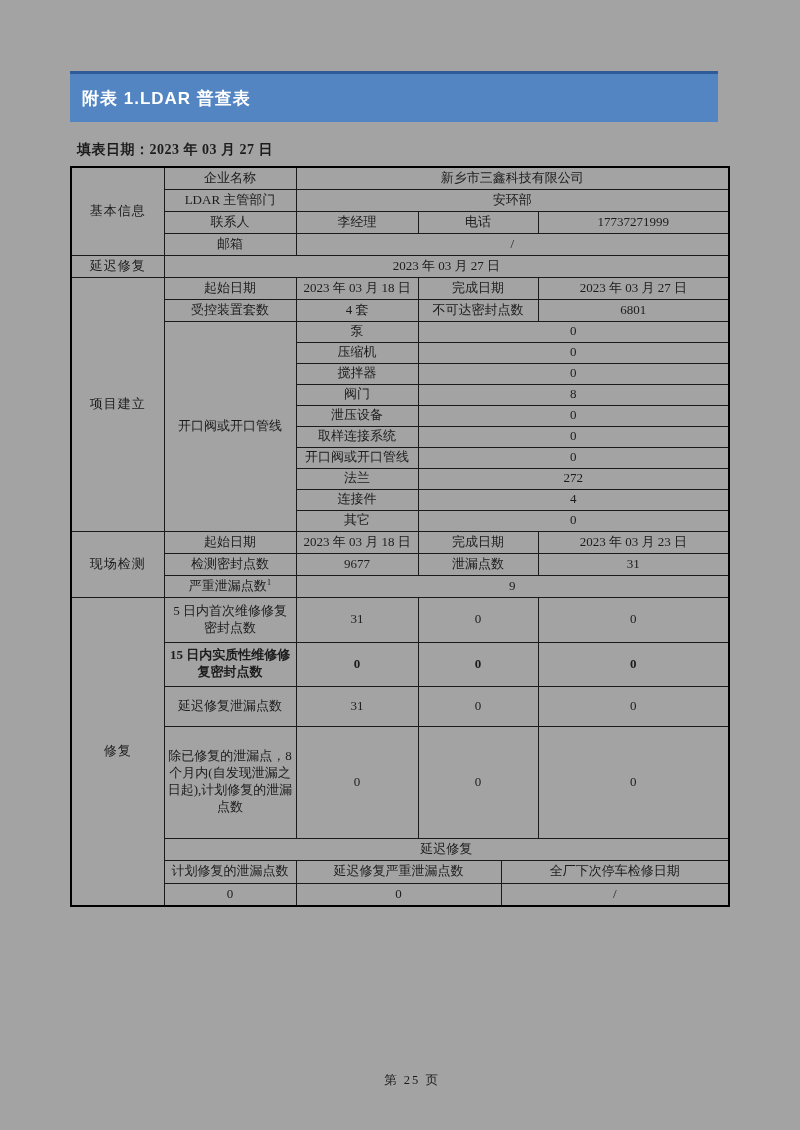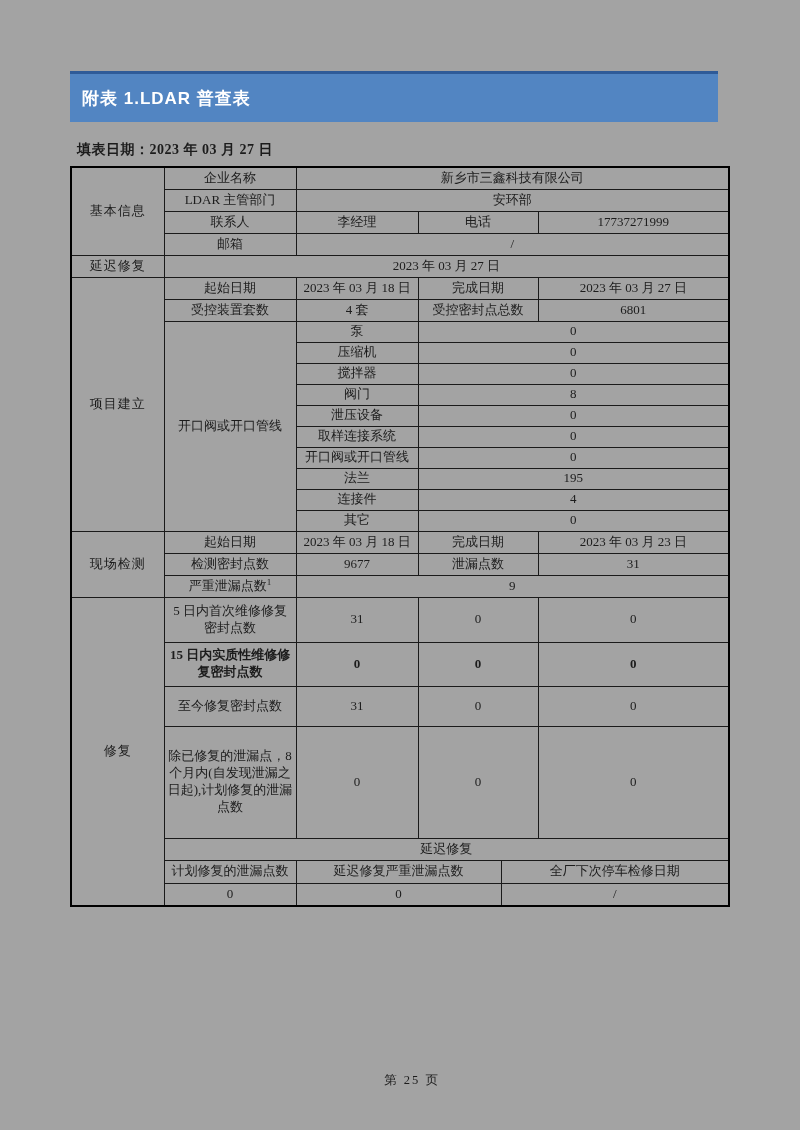--- a/index.html
+++ b/index.html
@@ -135,21 +135,21 @@
       <tr class="h22">
         <td rowspan="12" class="section-label">项目建立</td>
         <td>起始日期</td>
         <td>2023 年 03 月 18 日</td>
         <td colspan="2">完成日期</td>
         <td>2023 年 03 月 27 日</td>
       </tr>
       <tr class="h22">
         <td>受控装置套数</td>
         <td>4 套</td>
-        <td colspan="2">受控密封点总数</td>
+        <td colspan="2">不可达密封点数</td>
         <td>6801</td>
       </tr>
       <tr class="h21">
         <td rowspan="10">开口阀或开口管线</td>
         <td>泵</td>
         <td colspan="3" class="val-left">0</td>
       </tr>
       <tr class="h21">
         <td>压缩机</td>
         <td colspan="3" class="val-left">0</td>
@@ -169,21 +169,21 @@
       <tr class="h21">
         <td>取样连接系统</td>
         <td colspan="3" class="val-left">0</td>
       </tr>
       <tr class="h21">
         <td>开口阀或开口管线</td>
         <td colspan="3" class="val-left">0</td>
       </tr>
       <tr class="h21">
         <td>法兰</td>
-        <td colspan="3" class="val-left">195</td>
+        <td colspan="3" class="val-left">272</td>
       </tr>
       <tr class="h21">
         <td>连接件</td>
         <td colspan="3" class="val-left">4</td>
       </tr>
       <tr class="h21">
         <td>其它</td>
         <td colspan="3" class="val-left">0</td>
       </tr>
 
@@ -212,21 +212,21 @@
         <td colspan="2">0</td>
         <td>0</td>
       </tr>
       <tr class="h44">
         <td class="wrap-label">15 日内实质性维修修复密封点数</td>
         <td>0</td>
         <td colspan="2">0</td>
         <td>0</td>
       </tr>
       <tr class="h40">
-        <td class="wrap-label">至今修复密封点数</td>
+        <td class="wrap-label">延迟修复泄漏点数</td>
         <td>31</td>
         <td colspan="2">0</td>
         <td>0</td>
       </tr>
       <tr class="h112">
         <td class="wrap-label">除已修复的泄漏点，8 个月内(自发现泄漏之日起),计划修复的泄漏点数</td>
         <td>0</td>
         <td colspan="2">0</td>
         <td>0</td>
       </tr>

